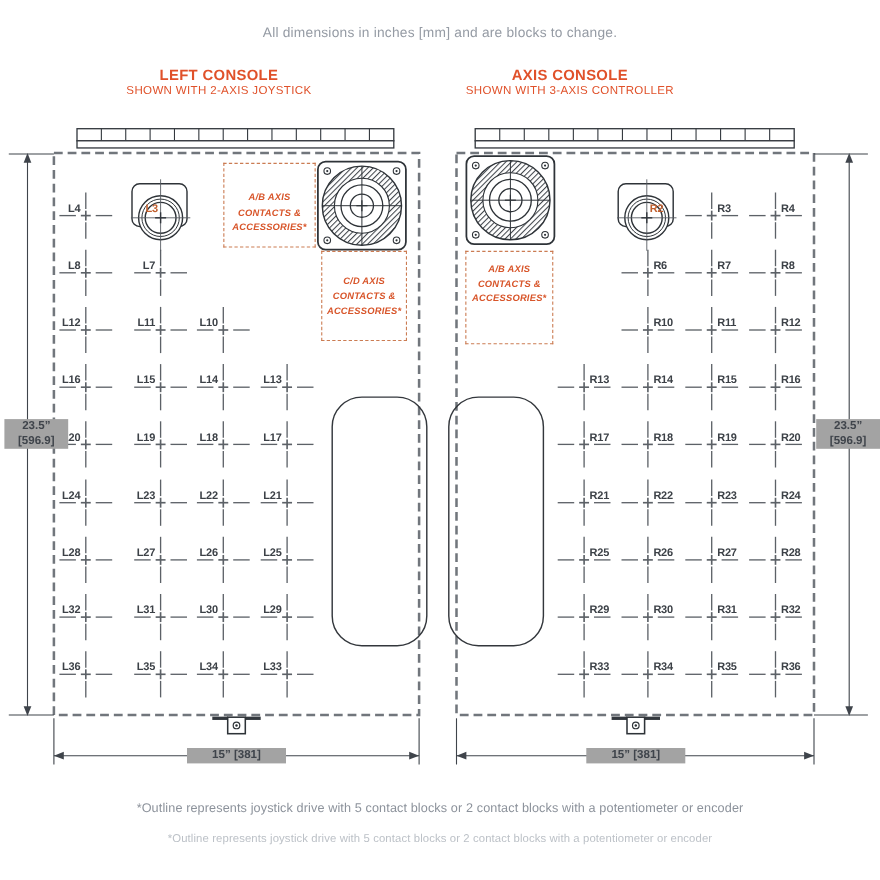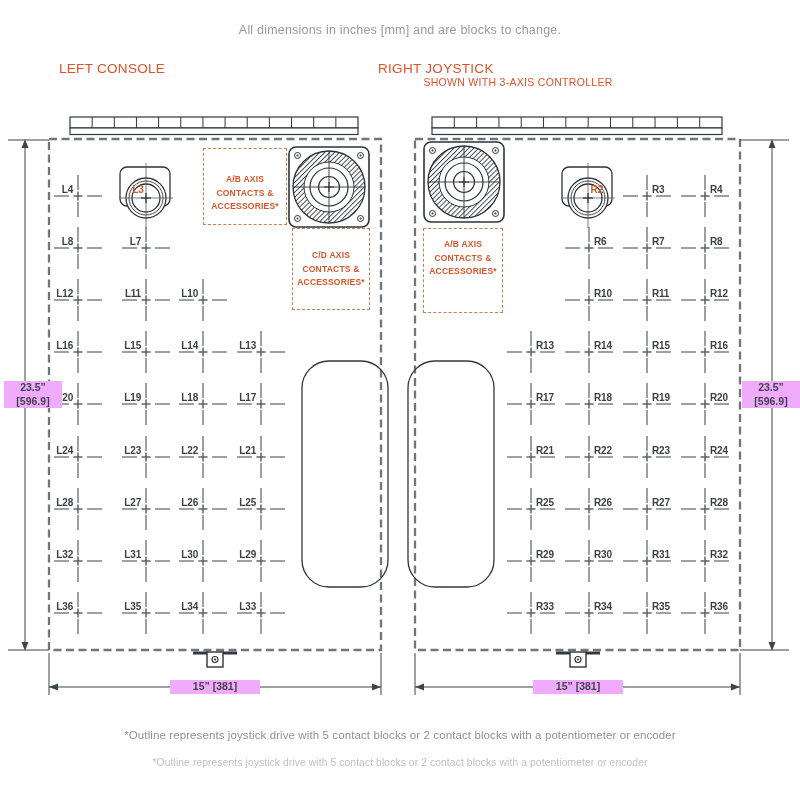--- a/index.html
+++ b/index.html
@@ -1,28 +1,28 @@
 <!DOCTYPE html>
 <html style="--accent: #E0512A;"><head>
 <meta charset="utf-8">
 <style>
   html,body{margin:0;padding:0;background:#ffffff;}
   .page{position:relative;width:800px;height:800px;background:#fff;
         font-family:"Liberation Sans",sans-serif;overflow:hidden;}
   .abs{position:absolute;}
   .top-note{left:100px;top:23px;width:600px;text-align:center;
             color:#959ba4;font-size:12.5px;letter-spacing:.2px;}
-  .console-title{width:280px;color:var(--accent,#E0512A);
-                 font-weight:400;font-size:13.5px;letter-spacing:.3px;}
+  .console-title{width:280px;text-align:center;color:var(--accent,#E0512A);
+                 font-weight:700;font-size:13.5px;letter-spacing:.3px;}
   .console-sub{width:280px;text-align:center;color:var(--accent,#E0512A);
                font-size:10.5px;letter-spacing:.3px;}
   .axis-box{border:1.6px dashed #cb7c53;color:#d8552a;box-sizing:border-box;
             font-size:8.5px;font-weight:700;line-height:1.6;text-align:center;
-            white-space:pre-line;letter-spacing:.2px;}
-  .dim-label{background:#f0abfc;color:#3f444b;font-weight:700;font-size:10.5px;
+            white-space:pre-line;letter-spacing:.2px;font-style:italic;}
+  .dim-label{background:#a3a3a3;color:#3f444b;font-weight:700;font-size:10.5px;
              line-height:1.3;text-align:center;white-space:pre-line;}
   .footnote{left:0;top:729px;width:800px;text-align:center;color:#8c929b;
             font-size:11.5px;letter-spacing:.1px;}
   .footnote-ghost{left:0;top:757px;width:800px;text-align:center;color:#bcc1c7;
                   font-size:10.3px;letter-spacing:.1px;}
   .hole-label{font-family:"Liberation Sans",sans-serif;font-weight:700;
               font-size:10px;fill:#3c4147;letter-spacing:-.2px;}
   .connector-label{font-family:"Liberation Sans",sans-serif;font-weight:700;
                    font-size:10px;fill:#c05f2e;}
   svg{display:block;}
@@ -732,22 +732,23 @@
       <polygon points="49,687 58,683.5 58,690.5"></polygon>
       <polygon points="381,687 372,683.5 372,690.5"></polygon>
       <polygon points="415,687 424,683.5 424,690.5"></polygon>
       <polygon points="740,687 731,683.5 731,690.5"></polygon>
     </g>
   </svg>
 
   <div class="abs top-note">All dimensions in inches [mm] and are blocks to change.</div>
 
   <div class="abs console-title" style="left:59px;top:61px;">LEFT CONSOLE</div>
-
-  <div class="abs console-title" style="left:378px;top:61px;">RIGHT JOYSTICK</div>
+  <div class="abs console-sub" style="left:59px;top:76px;">SHOWN WITH 2-AXIS JOYSTICK</div>
+
+  <div class="abs console-title" style="left:378px;top:61px;">AXIS CONSOLE</div>
   <div class="abs console-sub" style="left:378px;top:76px;">SHOWN WITH 3-AXIS CONTROLLER</div>
 
   <div class="abs axis-box" style="left:203px;top:148px;width:84px;height:77px;padding-top:24px;">A/B AXIS
 CONTACTS &amp;
 ACCESSORIES*</div>
   <div class="abs axis-box" style="left:292px;top:228px;width:78px;height:82px;padding-top:20px;">C/D AXIS
 CONTACTS &amp;
 ACCESSORIES*</div>
   <div class="abs axis-box" style="left:423px;top:228px;width:80px;height:85px;padding-top:9px;">A/B AXIS
 CONTACTS &amp;

